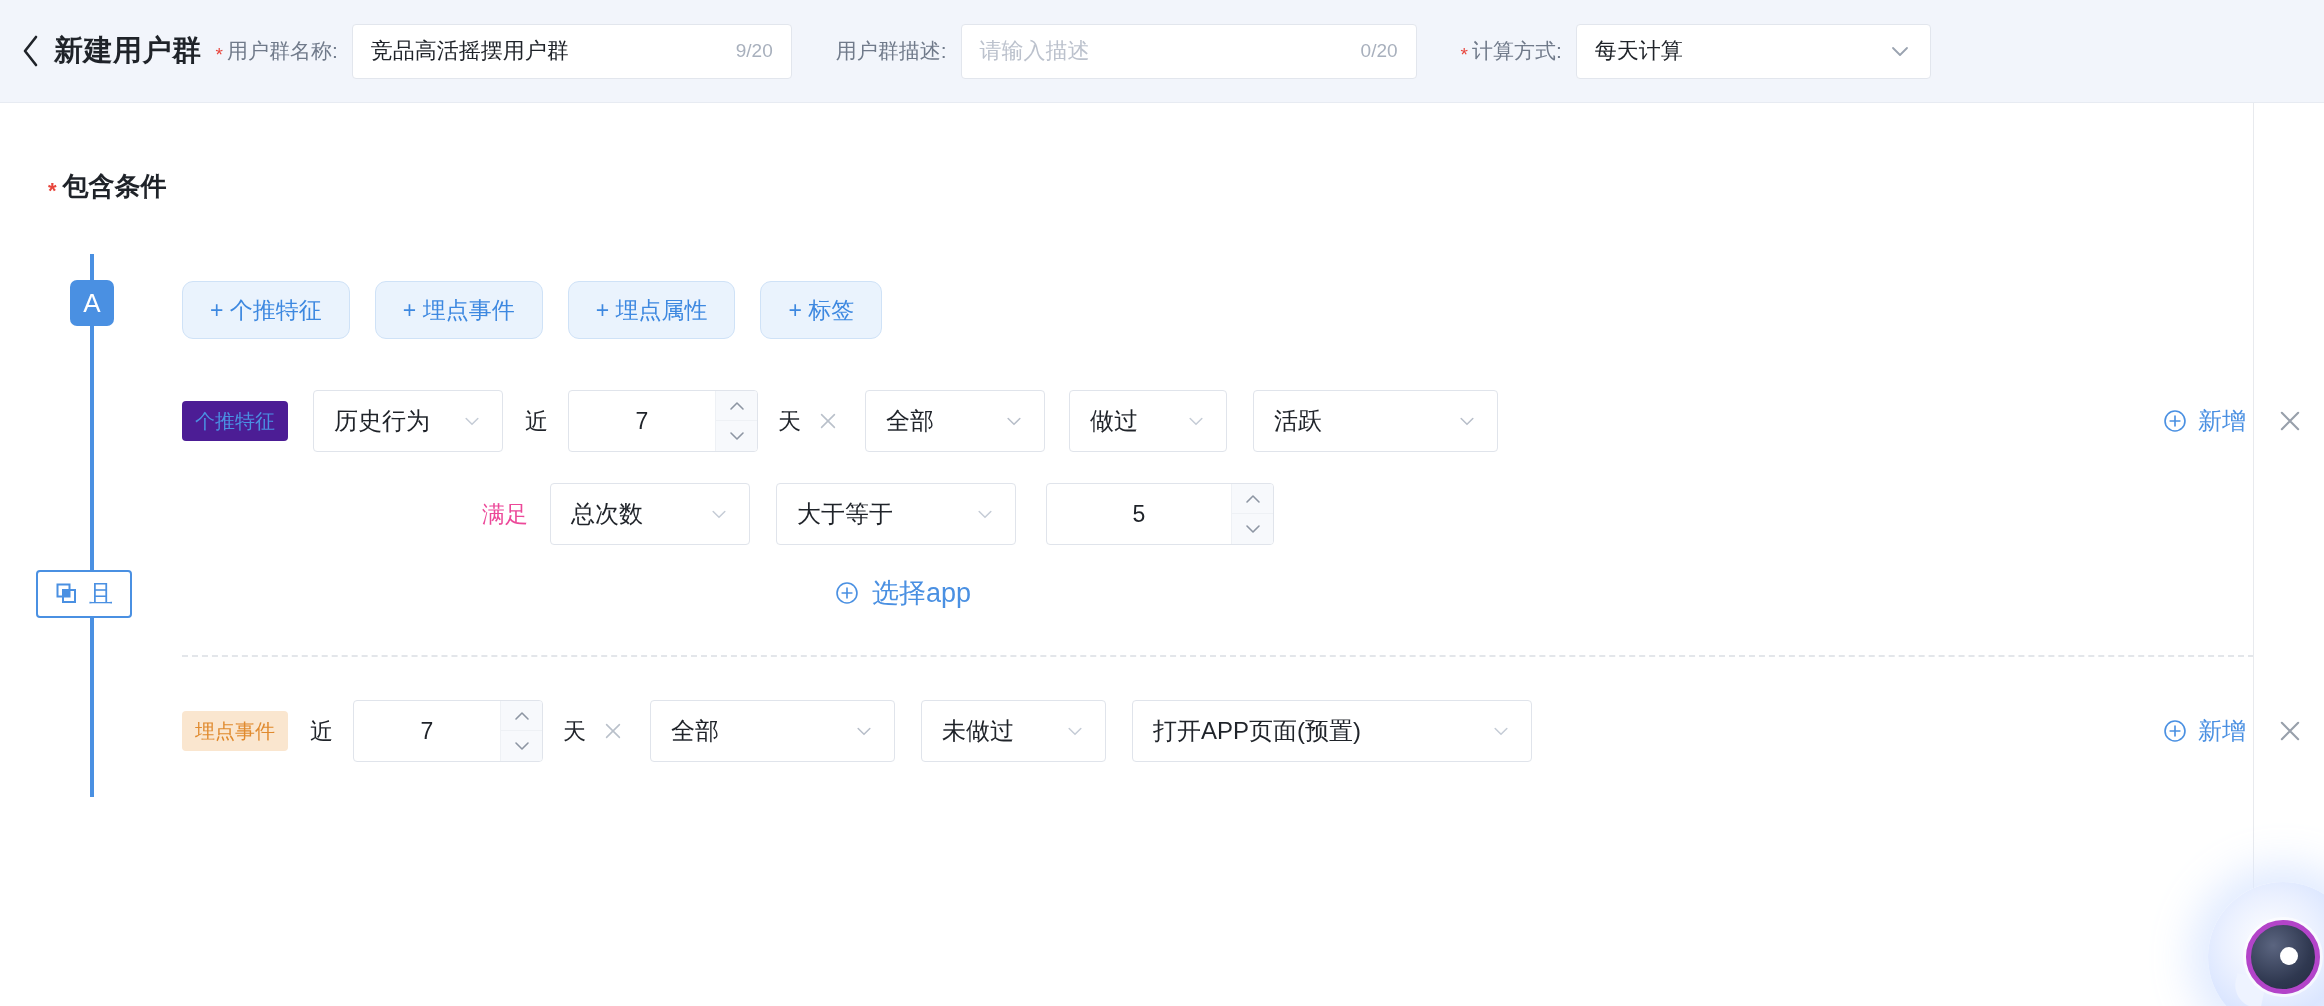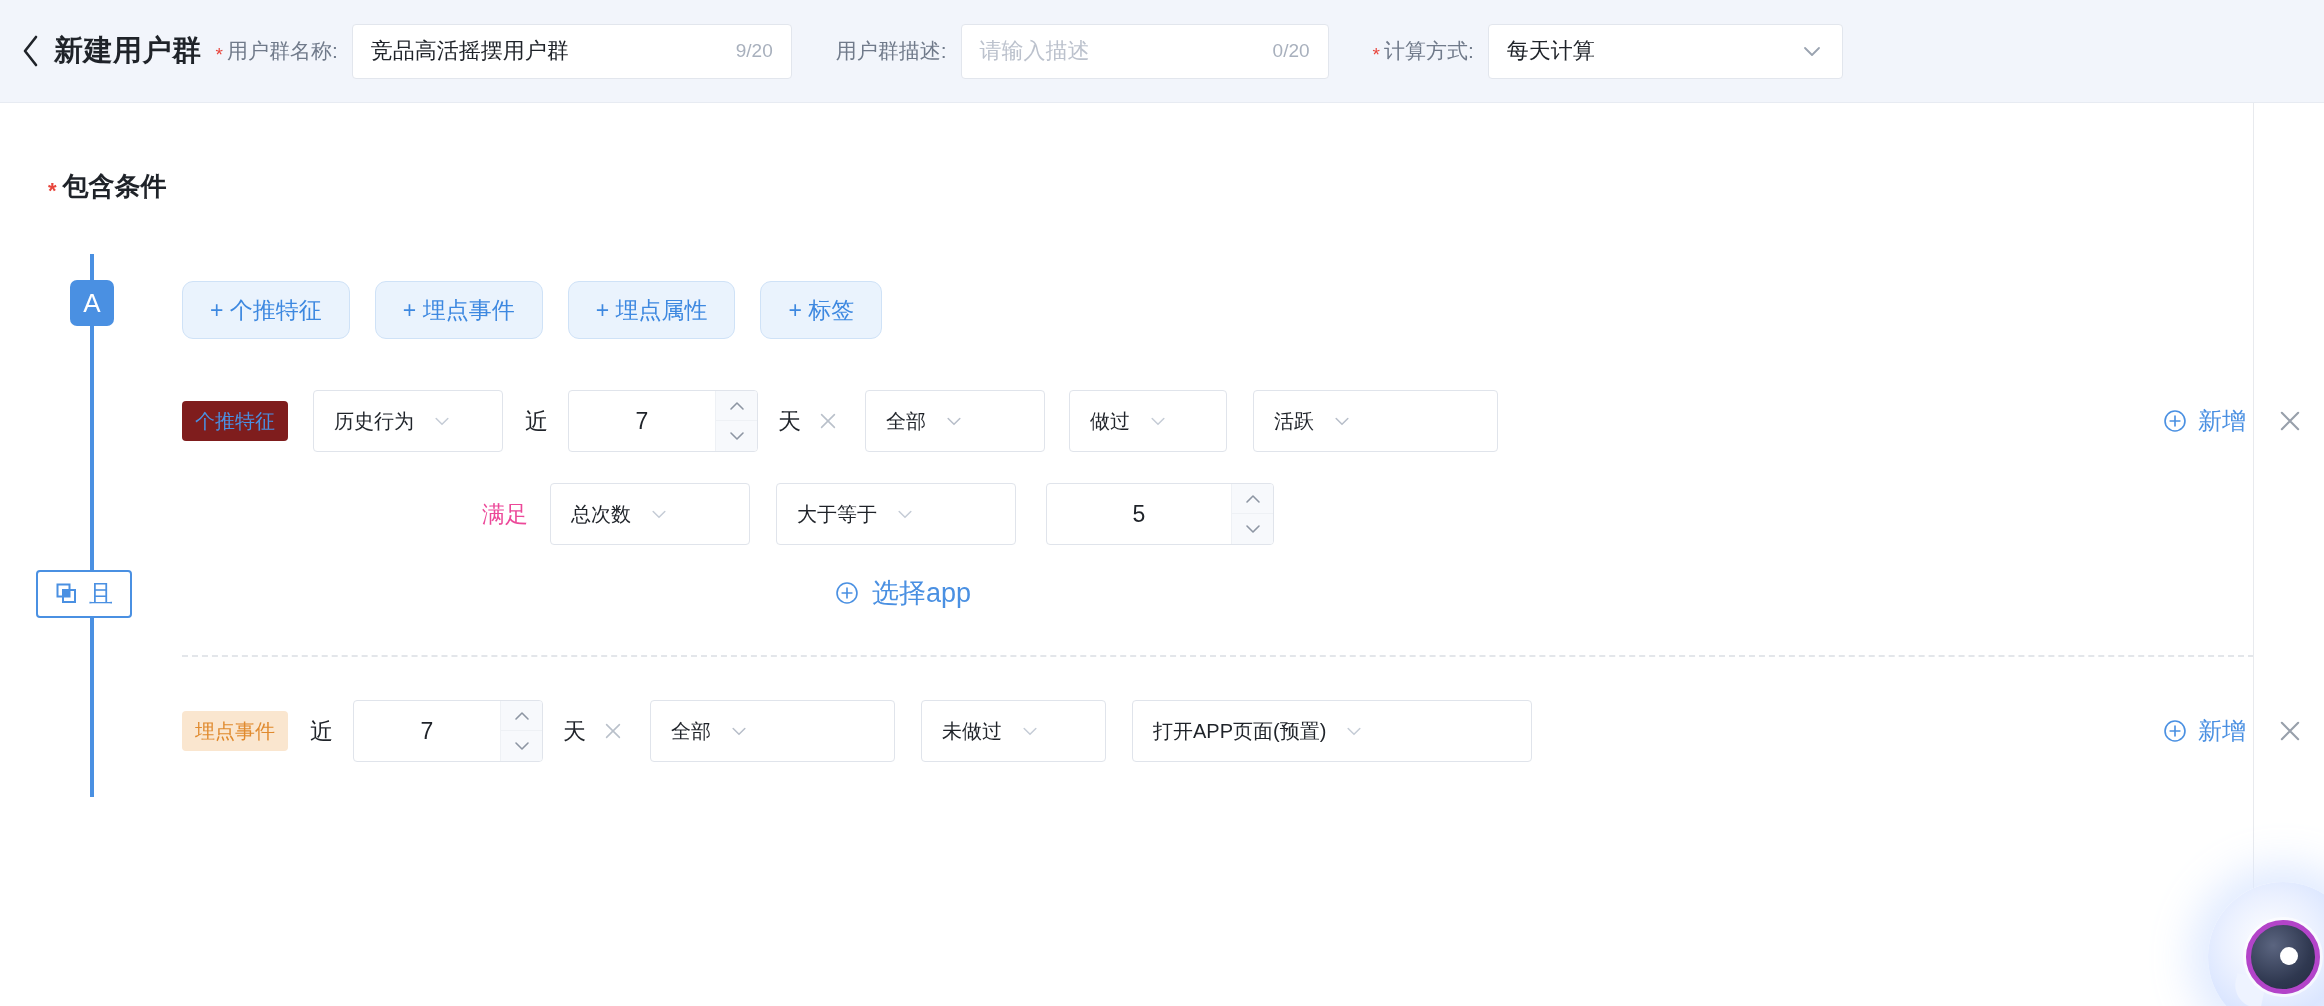--- a/index.html
+++ b/index.html
@@ -74,21 +74,21 @@
     flex: 1 1 auto;
   }
   .input-box .val.placeholder { color: #bcc2cd; }
   .input-box .counter {
     font-size: 19px;
     color: #a8b0bd;
     margin-left: 24px;
     white-space: nowrap;
   }
   .name-input { width: 440px; }
-  .desc-input { width: 368px; }
+  .desc-input { width: 456px; }
   .calc-select {
     width: 355px;
     justify-content: space-between;
     cursor: pointer;
   }
   .chev-down {
     color: #9aa3b0;
     display: flex; align-items: center;
     flex: 0 0 auto;
   }
@@ -181,33 +181,34 @@
   }
   .tag {
     font-size: 20px;
     border-radius: 4px;
     height: 40px;
     padding: 0 13px;
     display: flex; align-items: center;
     white-space: nowrap;
     flex: 0 0 auto;
   }
-  .tag-blue { background: #7f1d1d; color: #4a90e2; text-align: right; }
+  .tag-blue { background: #4c1d95; color: #4a90e2; text-align: right; }
   .tag-orange { background: #fae6cf; color: #e08a2e; }
 
   .sel {
     background: #fff;
     border: 1px solid #e0e4eb;
     border-radius: 4px;
     height: 62px;
     display: flex;
     align-items: center;
     padding: 0 20px;
-    font-size: 20px;
+    font-size: 24px;
     color: #1f2329;
+    justify-content: space-between;
     white-space: nowrap;
     cursor: pointer;
     flex: 0 0 auto;
   }
   .sel .chev { color: #b7bec9; margin-left: 18px; display:flex; align-items:center;}
   .sel.light-chev .chev { color: #c5ccd6; }
 
   .num {
     background: #fff;
     border: 1px solid #e0e4eb;

